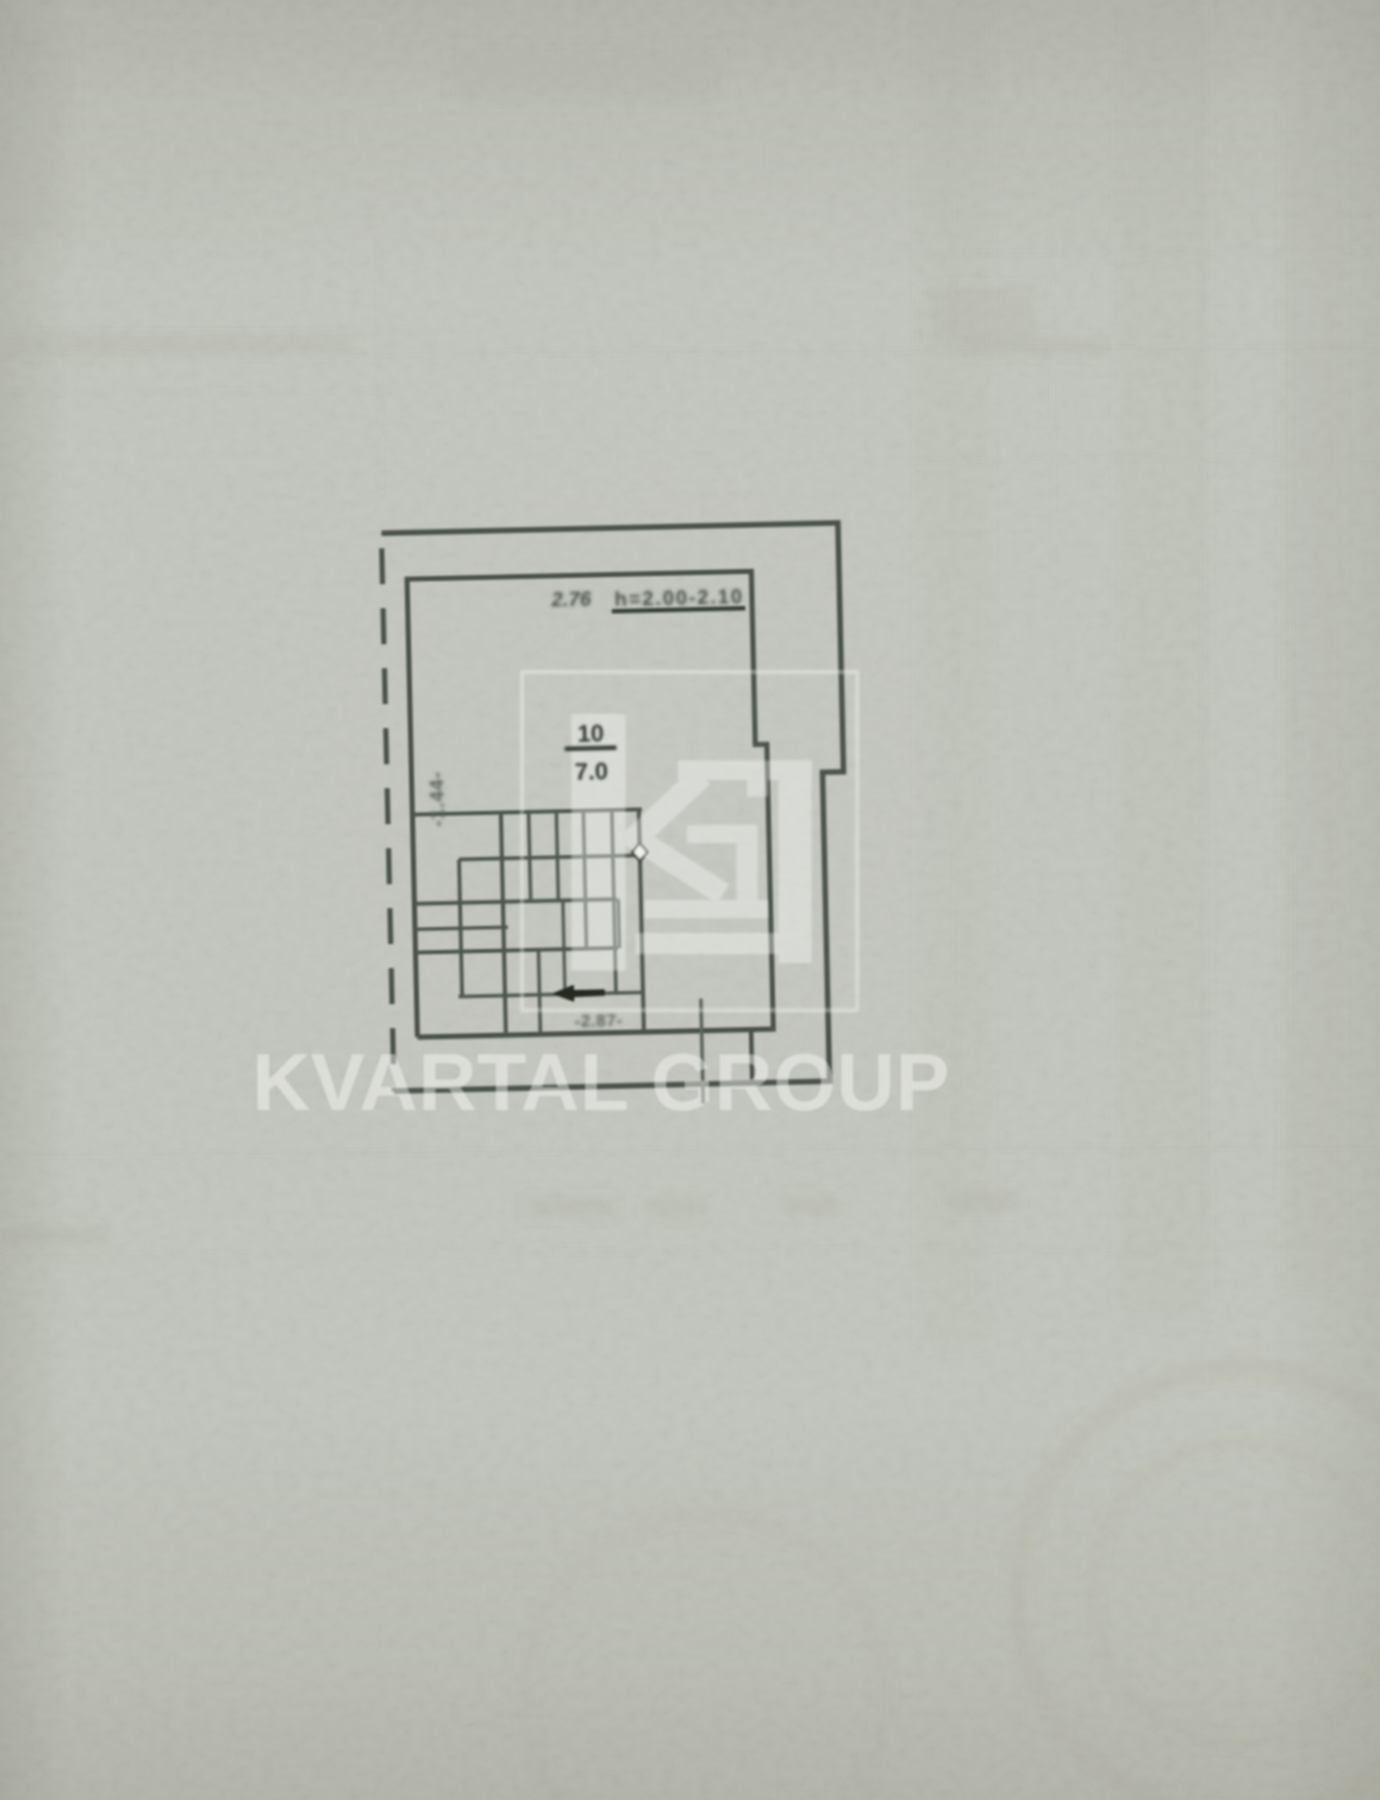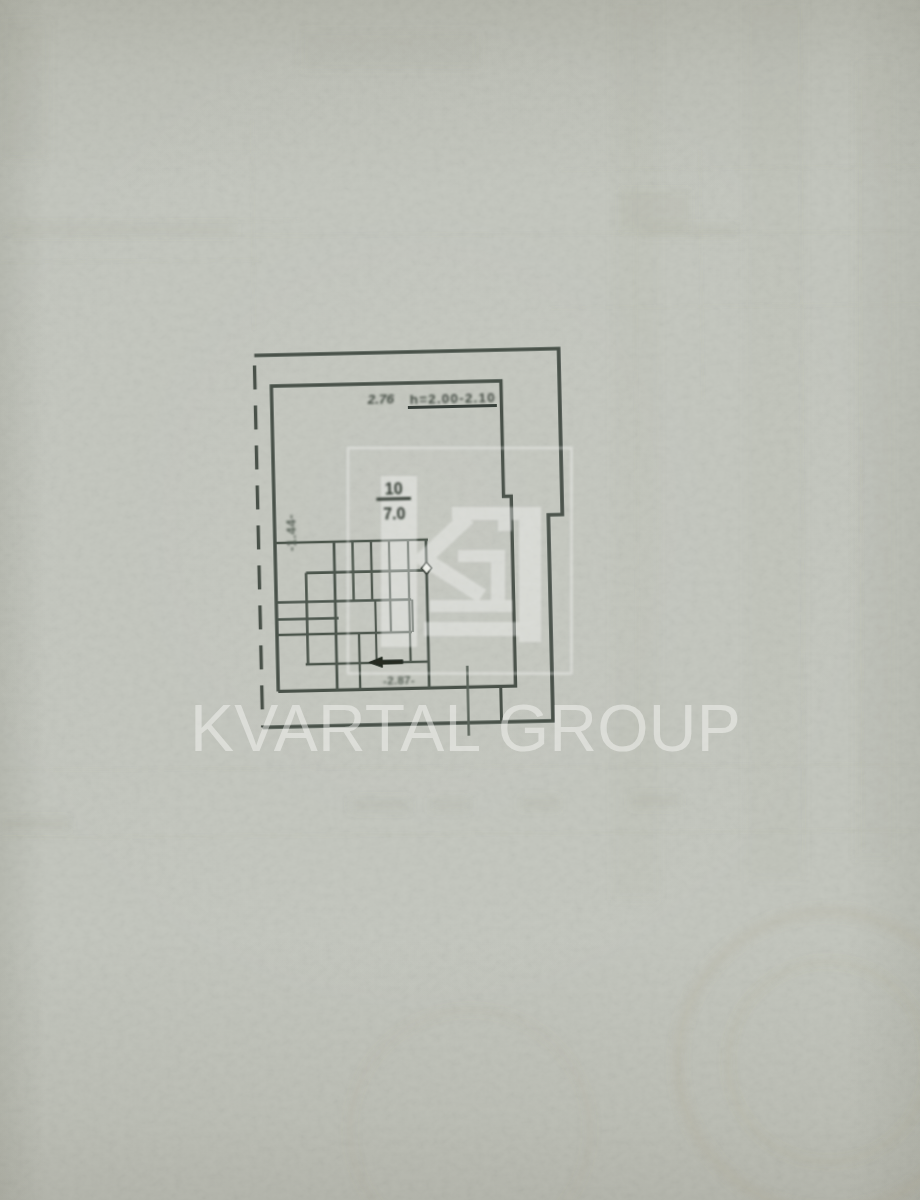--- a/index.html
+++ b/index.html
@@ -5,22 +5,22 @@
   html,body{margin:0;padding:0;}
   body{width:920px;height:1200px;overflow:hidden;font-family:"Liberation Sans",sans-serif;}
   .page{position:absolute;left:0;top:0;width:920px;height:1200px;
     background-color:#c6c9c1;
     background-image:
       radial-gradient(ellipse 650px 700px at 420px 520px, rgba(255,255,255,0.05), rgba(255,255,255,0.0) 82%),
       linear-gradient(180deg, rgba(116,113,94,0.19) 0%, rgba(116,113,94,0.08) 6%, rgba(116,113,94,0.0) 16%, rgba(116,113,94,0.0) 78%, rgba(110,106,88,0.09) 93%, rgba(104,99,83,0.17) 100%),
       linear-gradient(90deg, rgba(100,100,84,0.13) 0%, rgba(100,100,84,0.0) 5%),
       linear-gradient(270deg, rgba(100,100,84,0.11) 0%, rgba(100,100,84,0.0) 8%);
   }
-  .wmtext{position:absolute;left:190px;top:694.5px;
-    font-size:66px;font-weight:400;letter-spacing:0.25px;white-space:nowrap;line-height:1;
+  .wmtext{position:absolute;left:168px;top:694.5px;
+    font-size:54px;font-weight:700;letter-spacing:0.25px;white-space:nowrap;line-height:1;
     color:rgba(252,253,250,0.44);filter:blur(0.7px);}
 </style>
 </head>
 <body>
 
 <div class="page"></div>
 
 <svg width="920" height="1200" style="position:absolute;left:0;top:0" viewBox="0 0 920 1200">
   <defs>
     <filter id="b1" x="-20%" y="-20%" width="140%" height="140%">

